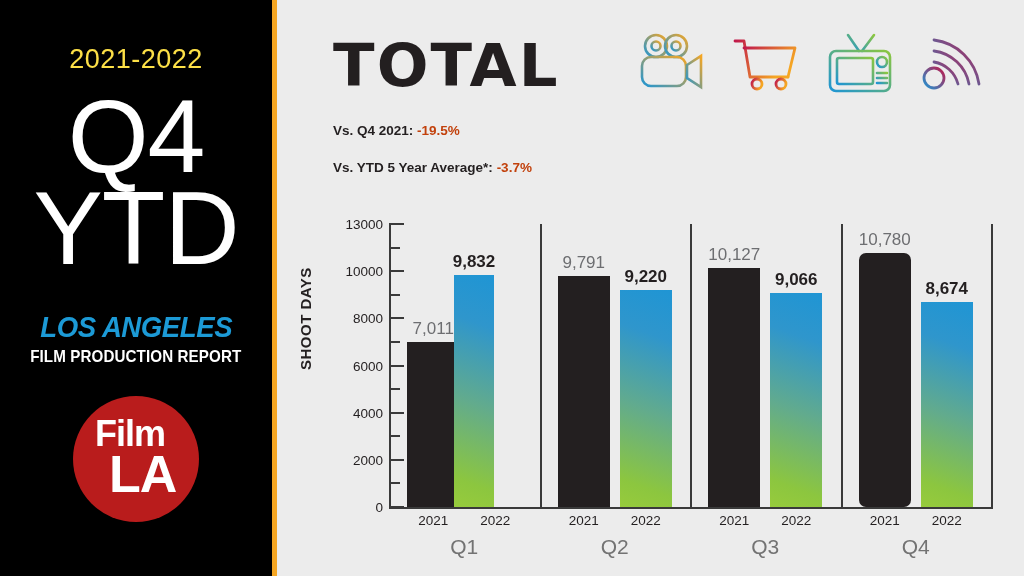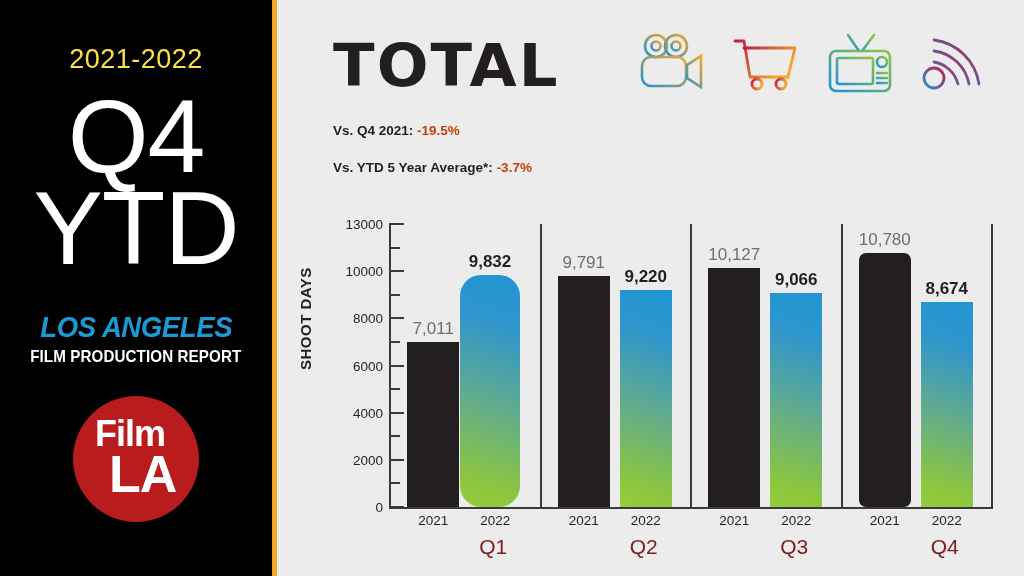--- a/index.html
+++ b/index.html
@@ -136,22 +136,22 @@
   .bar-label.y2021{ color:#6d6e71; font-weight:400; }
   .bar-label.y2022{ color:#231f20; font-weight:bold; }
 
   .xlab{
     position:absolute; top:303px;
     font-size:13.5px; color:#231f20;
     transform:translateX(-50%); white-space:nowrap;
   }
   .qlab{
     position:absolute; top:325px;
-    font-size:21px; color:#7f1d1d;
-    transform:translateX(-50%); white-space:nowrap;margin-left:29px;
+    font-size:21px; color:#737373;
+    transform:translateX(-50%); white-space:nowrap;
   }
 </style>
 </head>
 <body>
 
 <div class="stage">
 
   <div class="left-panel">
     <div class="period-label">2021-2022</div>
     <div class="big-q">Q4</div>
@@ -254,21 +254,21 @@
     </div>
 
     <div class="chart">
       <div class="ylabel">SHOOT DAYS</div>
       <div class="axis-line"></div>
       <div class="base-line"></div>
       <div class="plot">
           <div class="bar dark" style="left: 18.25px; width: 52px; height: 165.343px;">
             <span class="bar-label y2021">7,011</span>
           </div>
-          <div class="bar grad" style="left: 71px; width: 60px; height: 231.871px; border-radius: 21px;">
+          <div class="bar grad" style="left: 65px; width: 40px; height: 231.871px;">
             <span class="bar-label y2022">9,832</span>
           </div>
           <div class="bar dark" style="left: 168.75px; width: 52px; height: 230.904px;">
             <span class="bar-label y2021">9,791</span>
           </div>
           <div class="bar grad" style="left: 230.75px; width: 52px; height: 217.438px;">
             <span class="bar-label y2022">9,220</span>
           </div>
           <div class="bar dark" style="left: 319.25px; width: 52px; height: 238.828px;">
             <span class="bar-label y2021">10,127</span>

